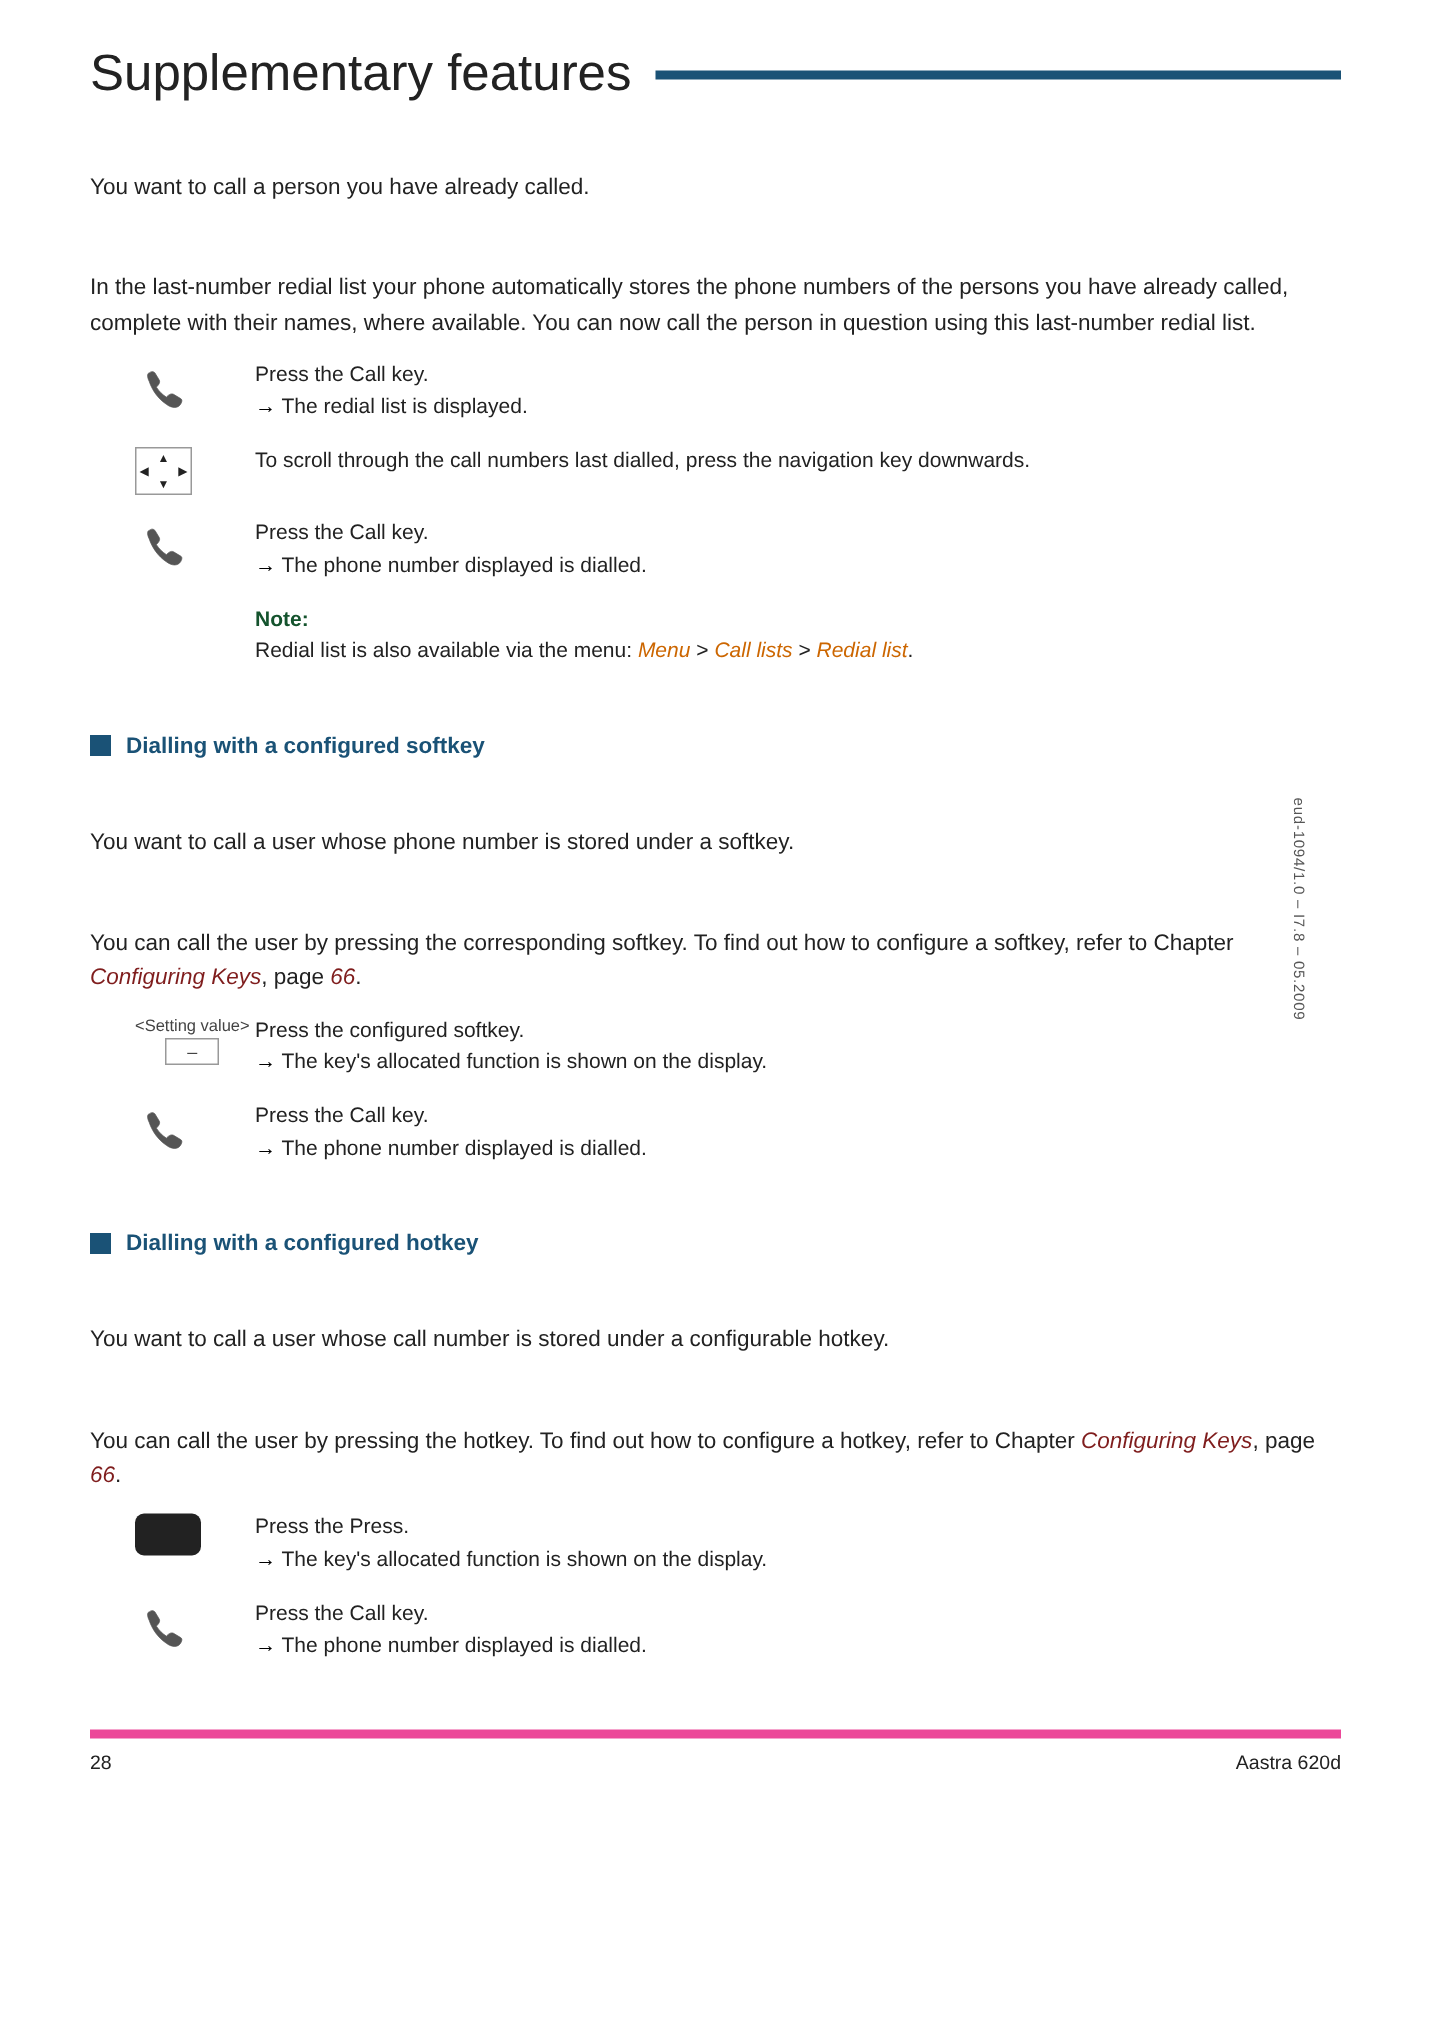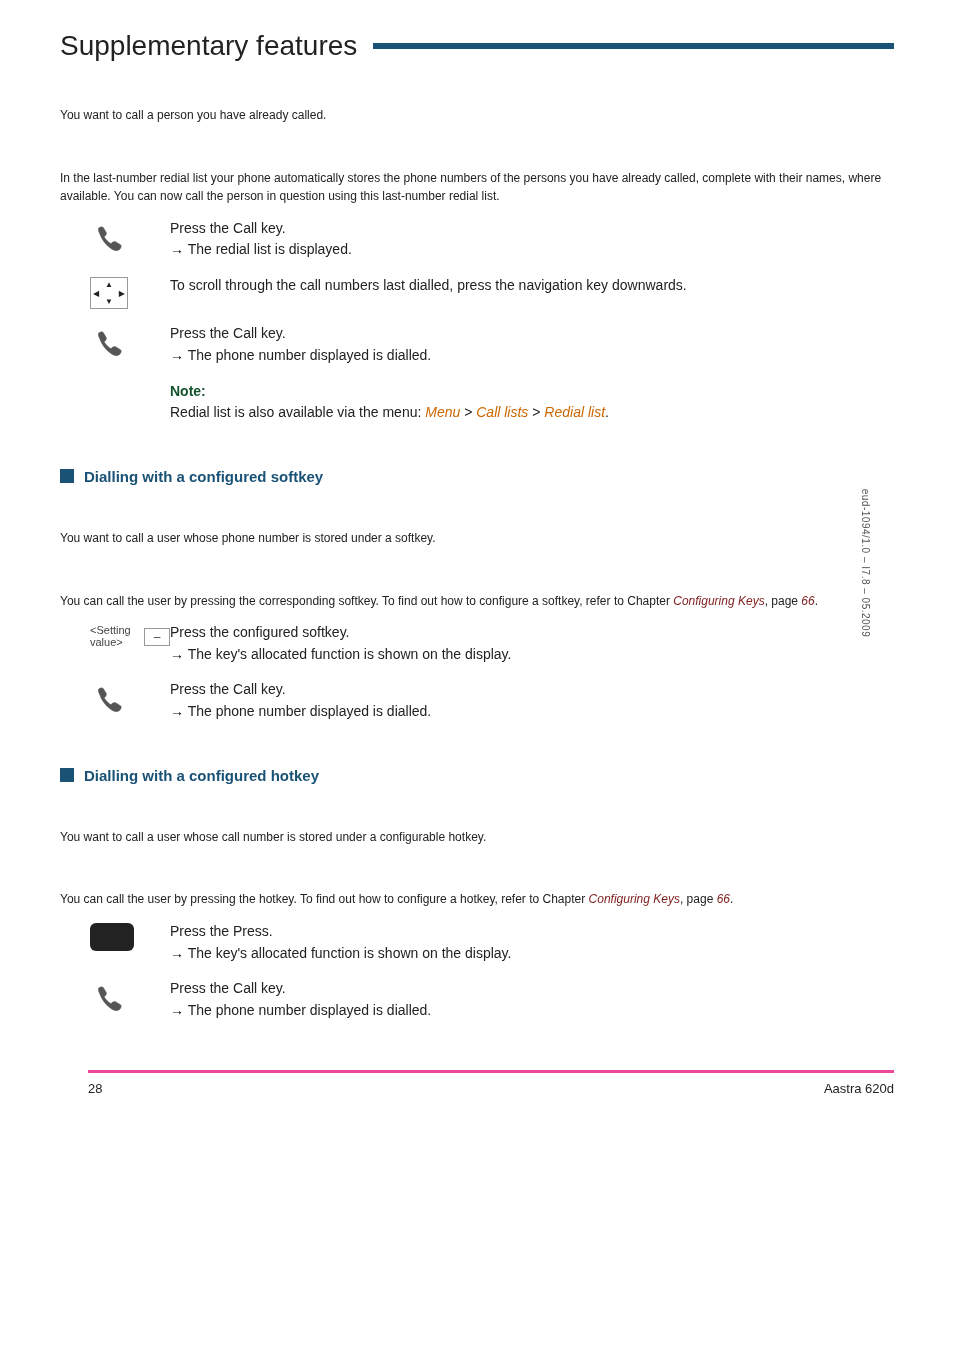--- a/index.html
+++ b/index.html
@@ -18,21 +18,21 @@
       position: relative;
     }
 
     
     .page-header {
       display: flex;
       align-items: center;
       margin-bottom: 28px;
     }
     .page-header h1 {
-      font-size: 28px;
+      font-size: 34px;
       font-weight: normal;
       color: #222;
       margin-right: 16px;
       white-space: nowrap;
       text-align: right;
     }
     .header-rule {
       flex: 1;
       height: 6px;
       background: #1a5276;
@@ -56,21 +56,21 @@
     .section-heading h2 {
       font-size: 15px;
       font-weight: bold;
       color: #1a5276;
     }
 
     
     .body-text {
       margin-bottom: 12px;
       line-height: 1.55;
-      font-size: 12px;
+      font-size: 15px;
       margin-top: 44px;
     }
 
     
     .instructions {
       margin: 2px 0 10px 30px;
       display: table;
       border-collapse: collapse;
       width: calc(100% - 30px);
     }
@@ -157,21 +157,21 @@
       position: absolute;
       right: 2px;
       top: 50%;
       transform: translateY(-50%);
       font-size: 8px;
     }
 
     
     .softkey-area {
       display: flex;
-      flex-direction: row;
+      flex-direction: column;
       align-items: center;
     }
     .setting-label {
       font-size: 11px;
       color: #444;
       margin-bottom: 2px;
     }
     .softkey-btn {
       width: 36px;
       height: 18px;
@@ -193,23 +193,22 @@
 
     
     .page-footer {
       position: absolute;
       bottom: 30px;
       left: 60px;
       right: 60px;
       display: flex;
       justify-content: space-between;
       align-items: flex-end;
-      border-top: 3px solid #ec4899;
+      border-top: 6px solid #ec4899;
       padding-top: 8px;
-      margin-left: 28px;
     }
     .footer-page {
       font-size: 13px;
       color: #222;
     }
     .footer-product {
       font-size: 13px;
       color: #222;
       text-align: center;
     }

